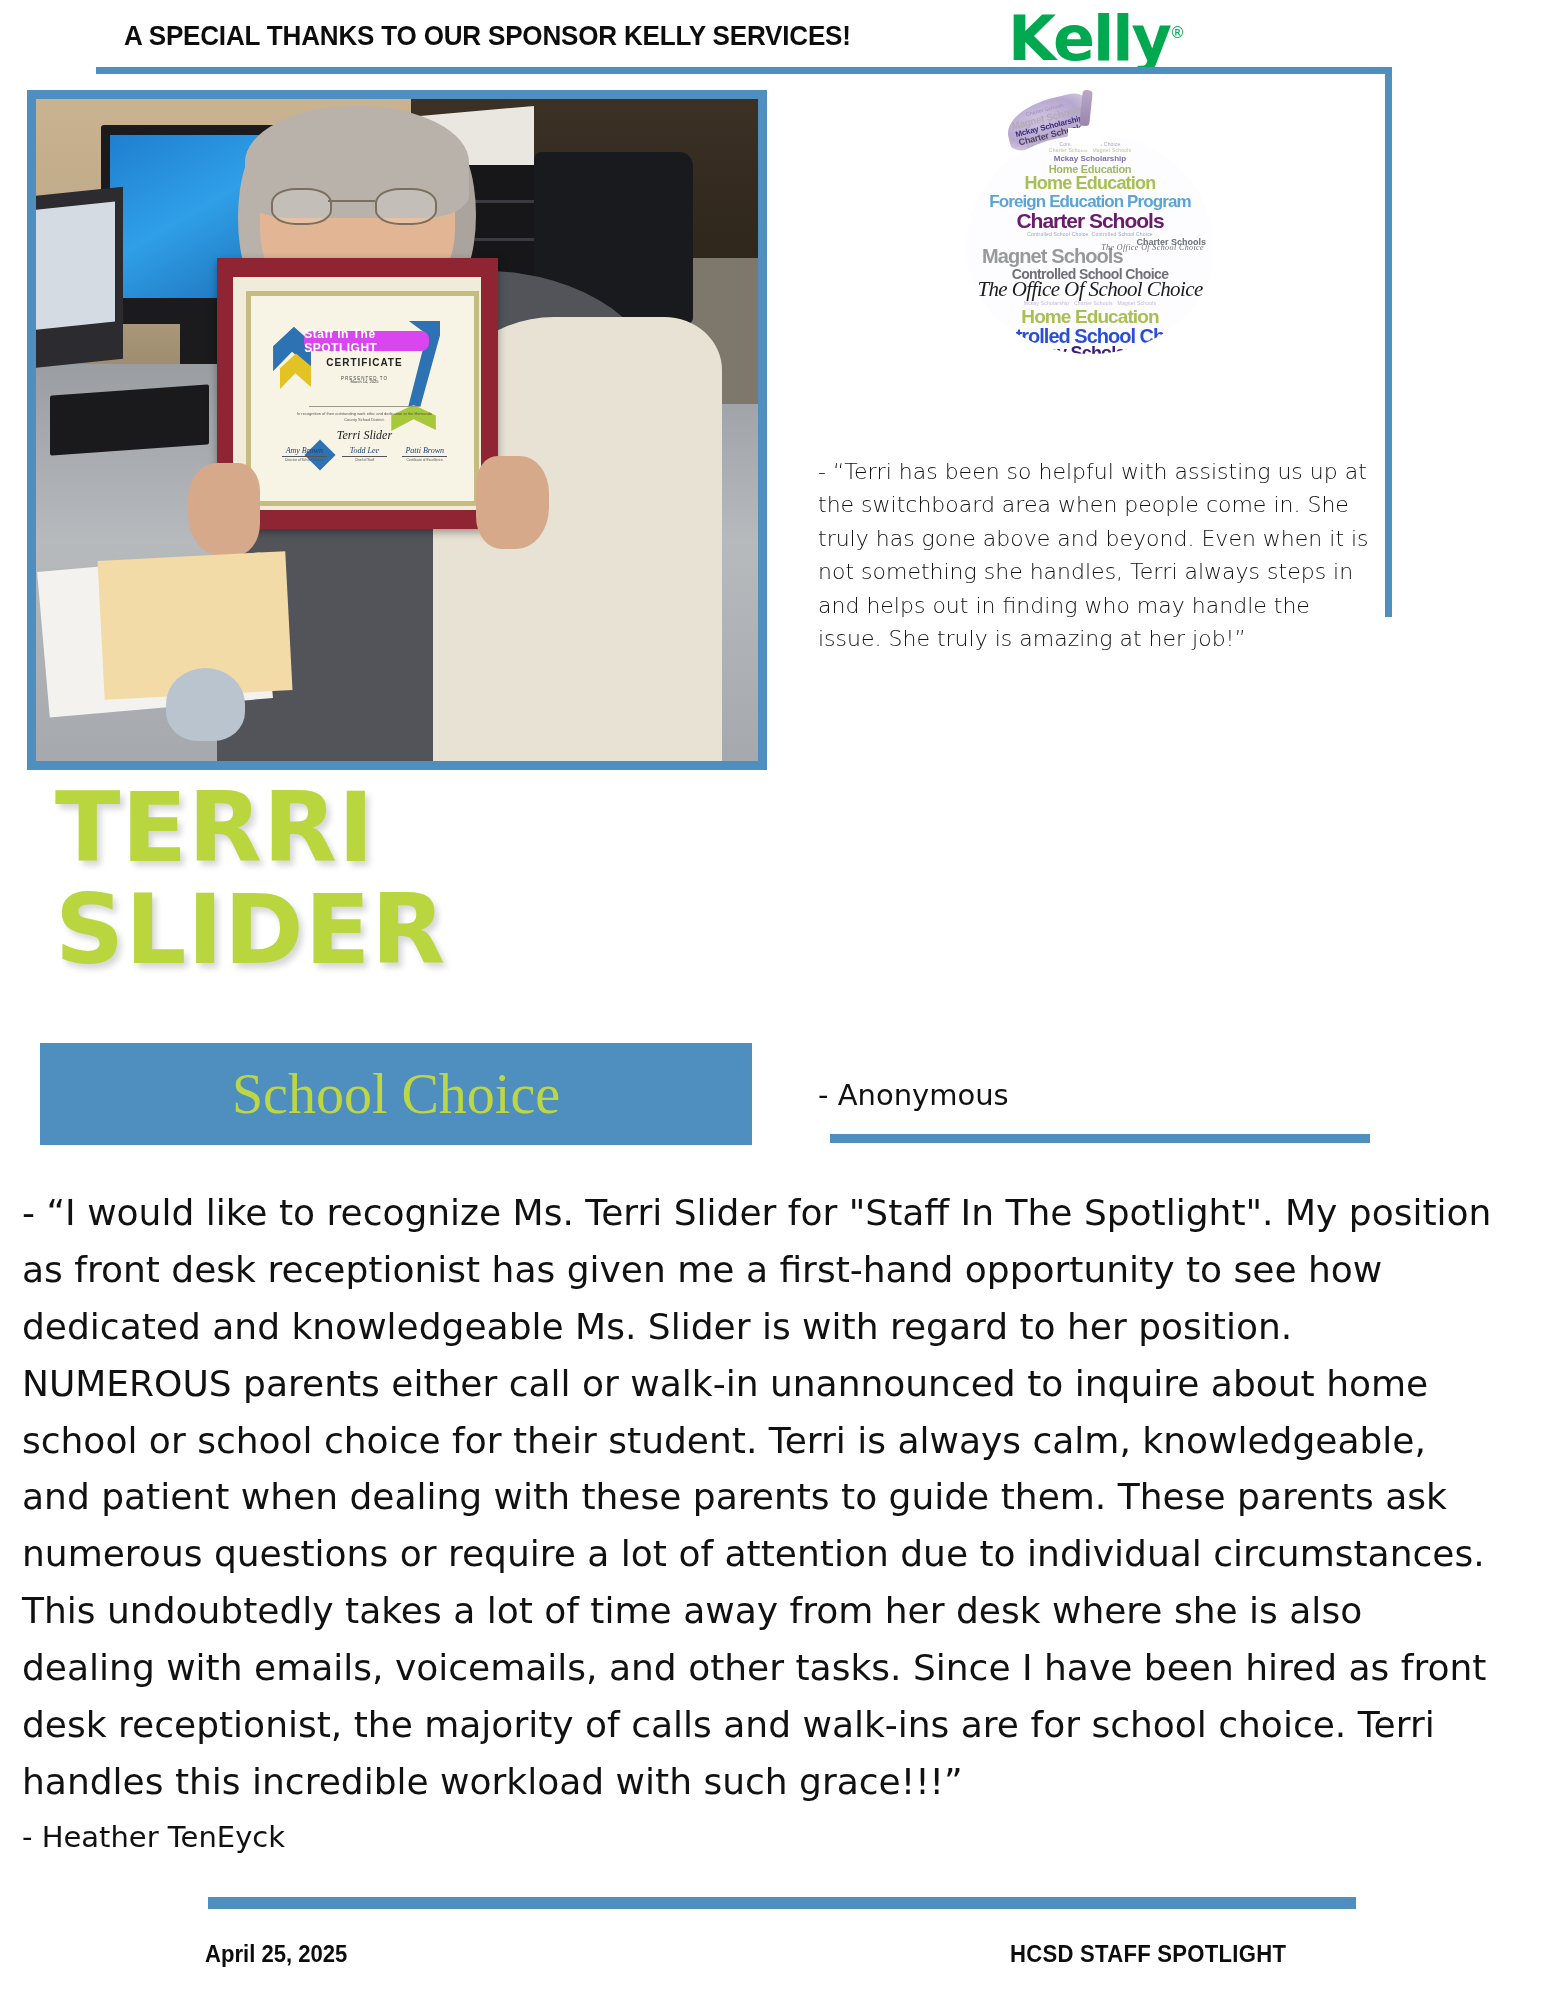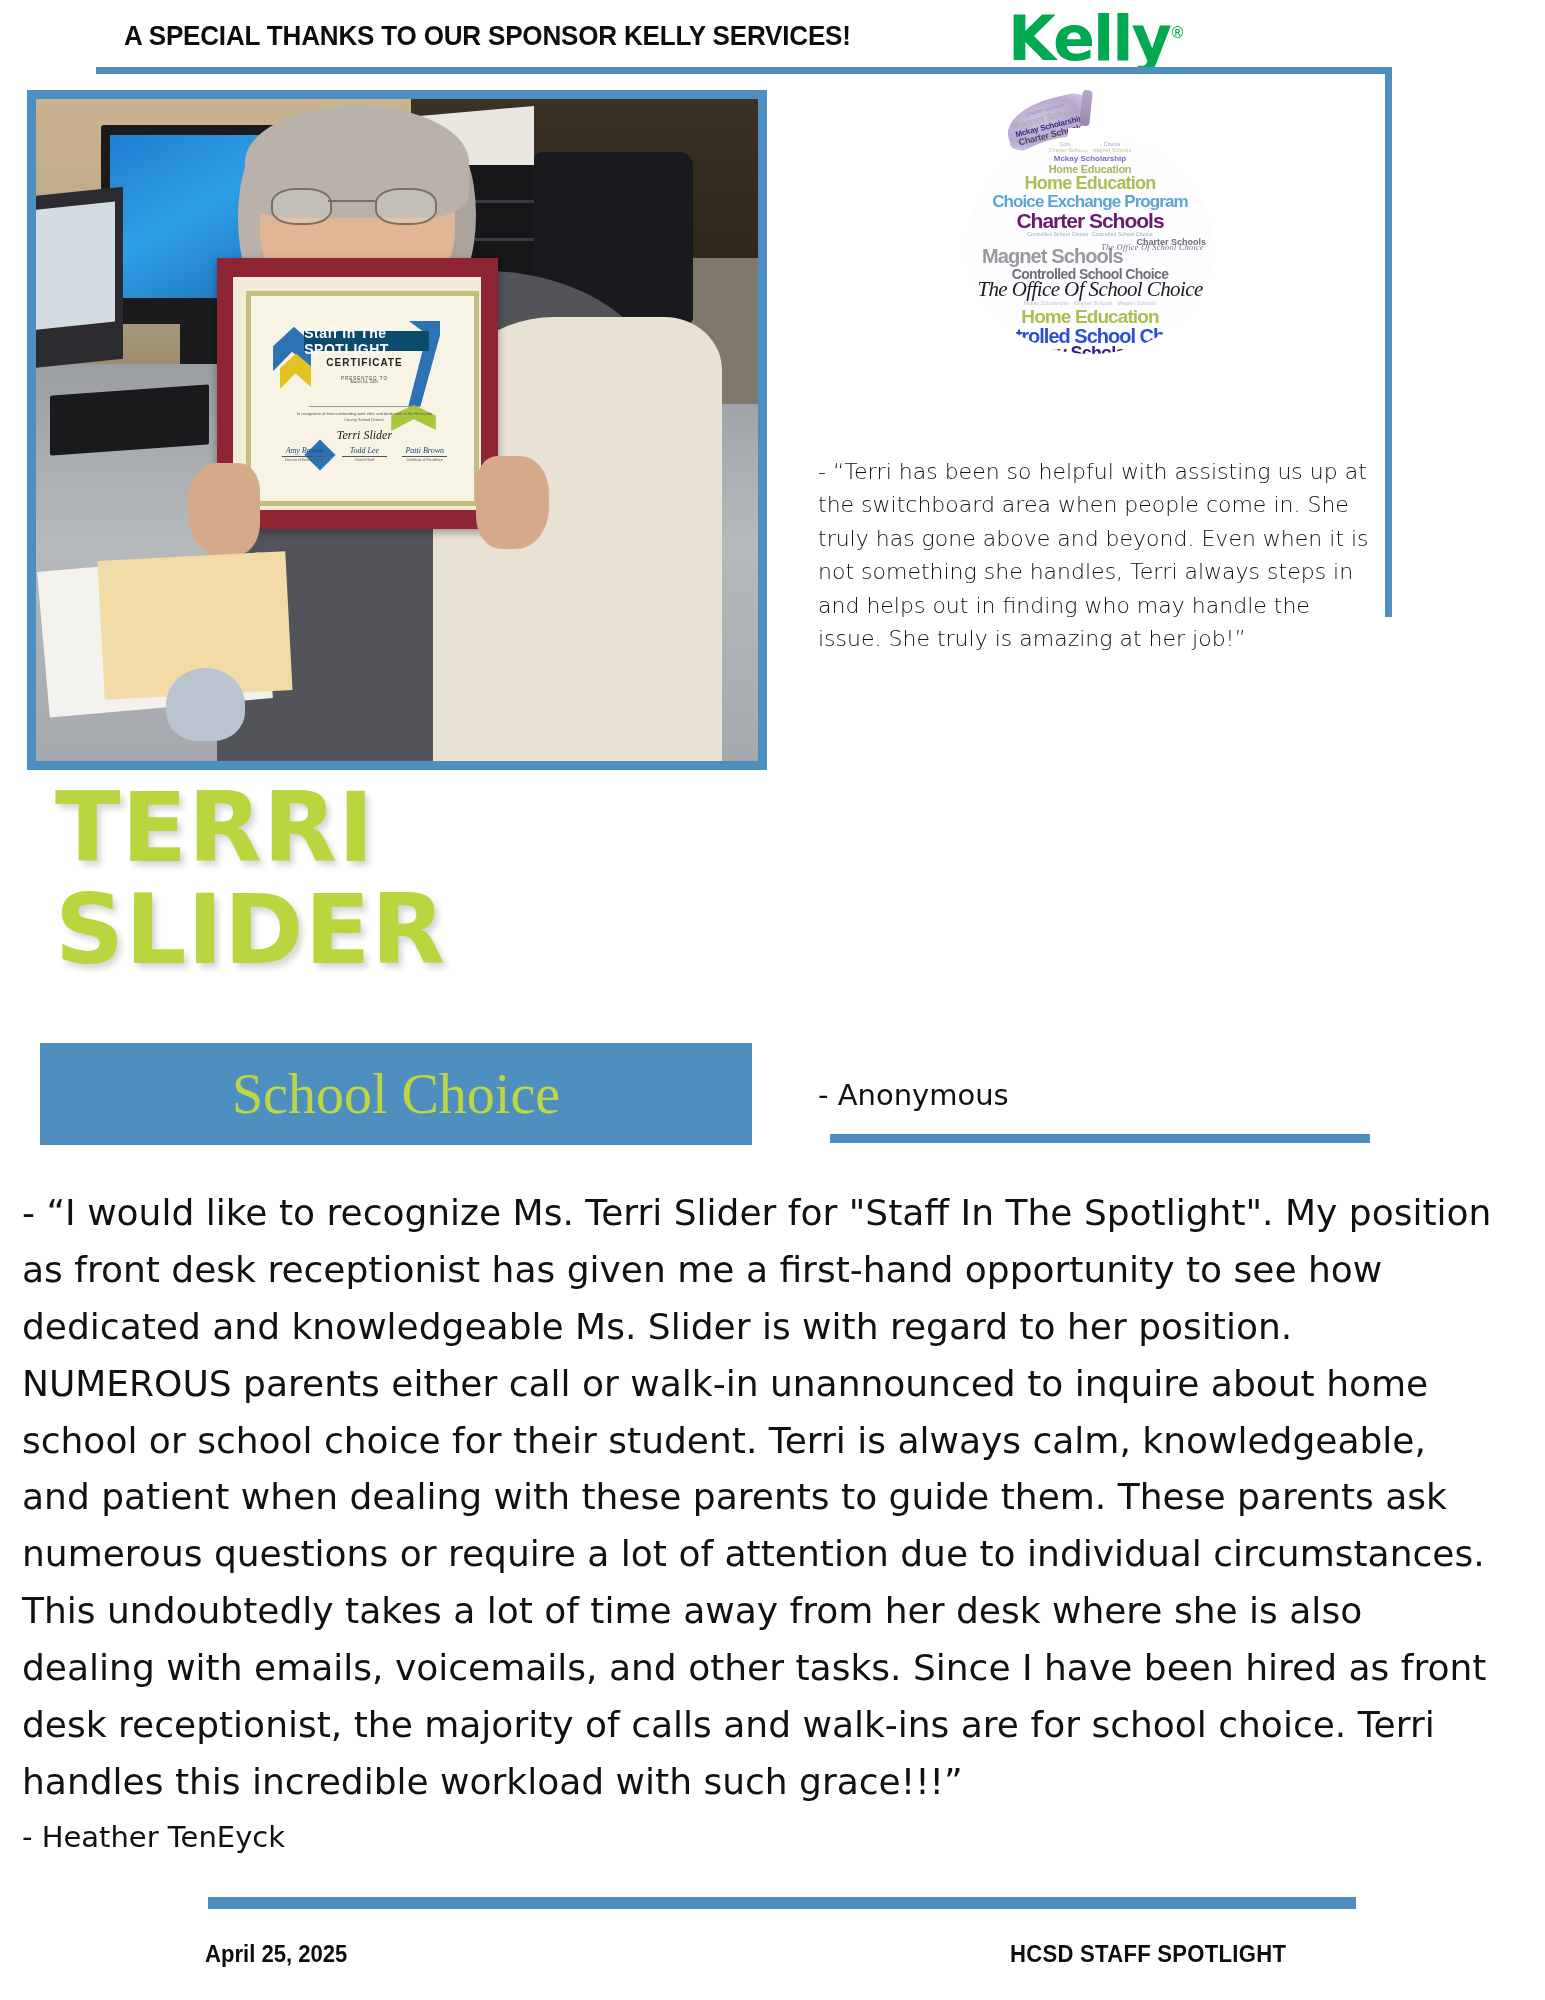--- a/index.html
+++ b/index.html
@@ -223,22 +223,22 @@
     background: #a8c83c;
     clip-path: polygon(0 24%, 50% 0, 100% 24%, 100% 56%, 50% 32%, 0 58%);
   }
   .cert-chev-blue2 {
     position: absolute; left: 69%; top: 12%; width: 16%; height: 42%;
     background: #2d73b3;
     clip-path: polygon(10% 0, 100% 0, 100% 16%, 44% 100%, 10% 100%, 62% 16%);
   }
   .cert-spot {
     position: absolute; left: 24%; top: 17%; width: 56%; height: 10%;
-    background: #0c4a6e; border-radius: 0;
-    color: #ffffff; font-size: 14px; font-weight: bold;
+    background: #d946ef; border-radius: 8px;
+    color: #ffffff; font-size: 12px; font-weight: bold;
     display: flex; align-items: center; justify-content: center;
     letter-spacing: 0.5px;
   }
   .cert-title {
     position: absolute; left: 22%; top: 30%; width: 58%;
     text-align: center; font-size: 10px; font-weight: bold;
     letter-spacing: 1px; color: #222;
   }
   .cert-sub {
     position: absolute; left: 22%; top: 39%; width: 58%;
@@ -569,21 +569,21 @@
     <div class="wc-line wc-tiny" style="top:39px;">Family Empowerment</div>
   </div>
   <div class="apple-stem"></div>
   <div class="apple-notch"></div>
   <div class="apple-body">
     <div class="wc-line wc-tiny" style="top:6px;">Controlled School Choice</div>
     <div class="wc-line wc-tiny" style="top:12px;color:#b9c98a;">Charter Schools &nbsp; Magnet Schools</div>
     <div class="wc-line" style="top:19px;font-size:8px;color:#7b6fae;font-weight:600;">Mckay Scholarship</div>
     <div class="wc-line" style="top:28px;font-size:11px;color:#9fb861;font-weight:600;letter-spacing:-0.3px;">Home Education</div>
     <div class="wc-line" style="top:38px;font-size:18px;color:#a8bf52;font-weight:600;letter-spacing:-0.8px;">Home Education</div>
-    <div class="wc-line" style="top:57px;font-size:17px;color:#5aa5d6;font-weight:600;letter-spacing:-0.9px;">Choice Exchange Program</div>
+    <div class="wc-line" style="top:57px;font-size:17px;color:#5aa5d6;font-weight:600;letter-spacing:-0.9px;">Foreign Education Program</div>
     <div class="wc-line" style="top:74px;font-size:21px;color:#6a1b6e;font-weight:600;letter-spacing:-1px;">Charter Schools</div>
     <div class="wc-line wc-tiny" style="top:96px;color:#8fa8c4;">Controlled School Choice&nbsp;&nbsp;Controlled School Choice</div>
     <div class="wc-line" style="top:102px;font-size:9px;color:#6b6f74;font-weight:600;text-align:right;padding-right:8px;box-sizing:border-box;">Charter Schools</div>
     <div class="wc-line" style="top:110px;font-size:20px;color:#97999c;font-weight:600;letter-spacing:-0.9px;text-align:left;padding-left:16px;box-sizing:border-box;">Magnet Schools</div>
     <div class="wc-line wc-script" style="top:108px;font-size:8px;text-align:right;padding-right:10px;box-sizing:border-box;color:#6e6a78;">The Office Of School Choice</div>
     <div class="wc-line" style="top:131px;font-size:14px;color:#6f6f78;font-weight:600;letter-spacing:-0.6px;">Controlled School Choice</div>
     <div class="wc-line wc-script" style="top:143px;font-size:21px;letter-spacing:-0.6px;">The Office Of School Choice</div>
     <div class="wc-line wc-tiny" style="top:165px;color:#c6b6d6;">Mckay Scholarship &nbsp; Charter Schools &nbsp; Magnet Schools</div>
     <div class="wc-line" style="top:171px;font-size:19px;color:#a8bf52;font-weight:600;letter-spacing:-0.9px;">Home Education</div>
     <div class="wc-line" style="top:190px;font-size:20px;color:#2a4fd6;font-weight:600;letter-spacing:-1px;">Controlled School Choice</div>

